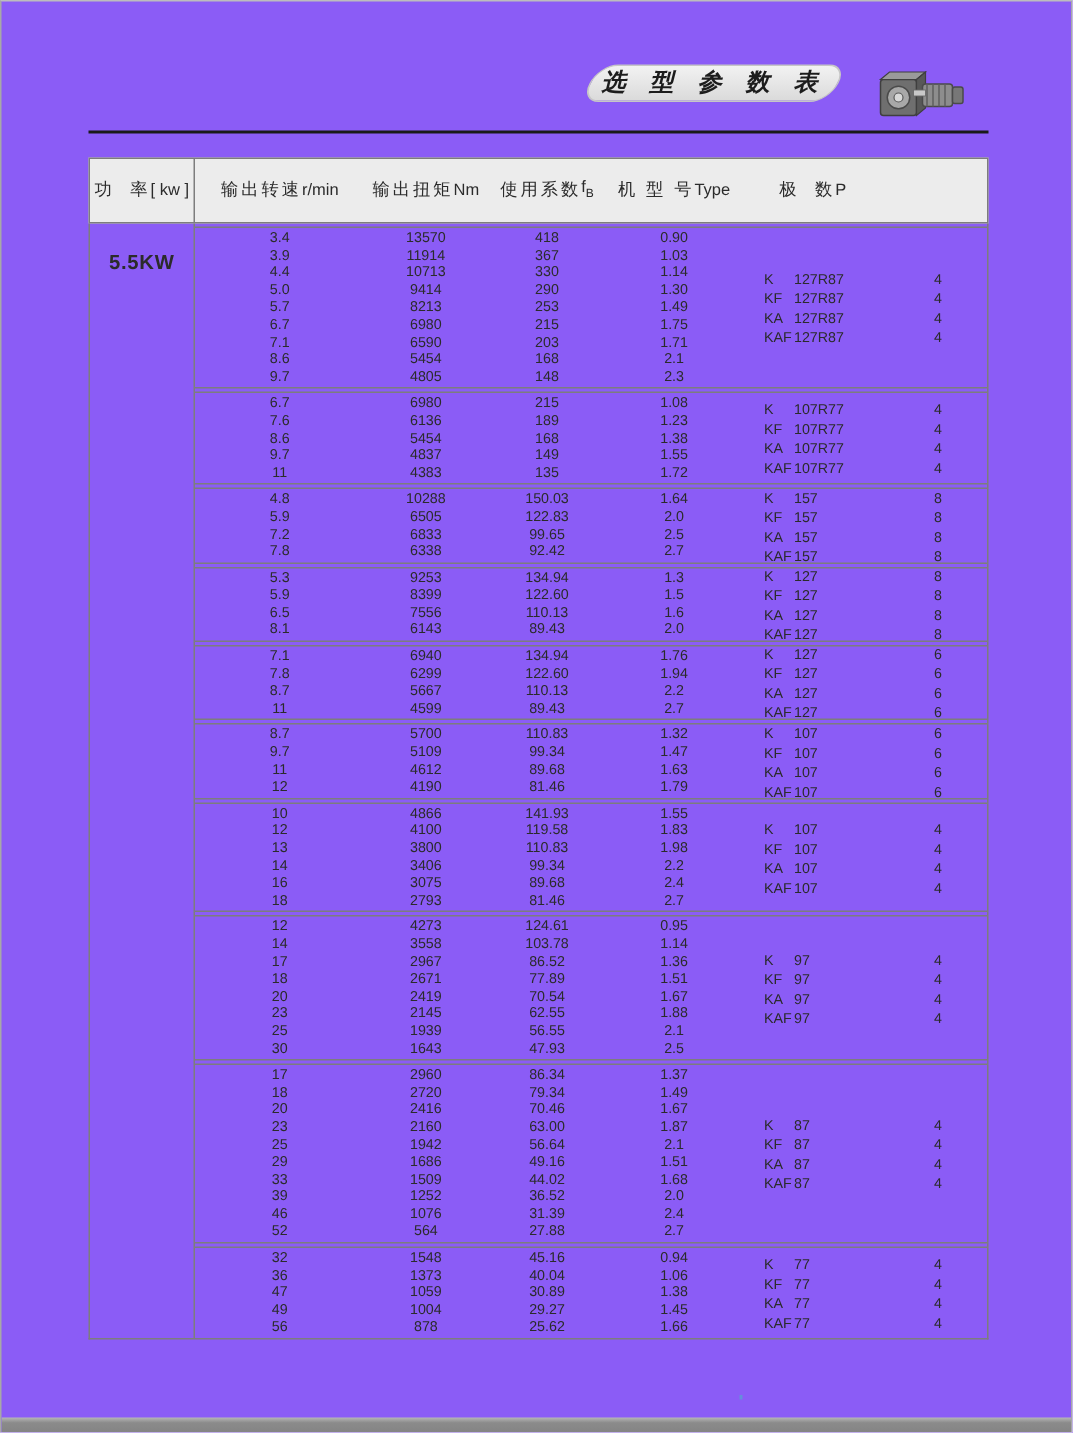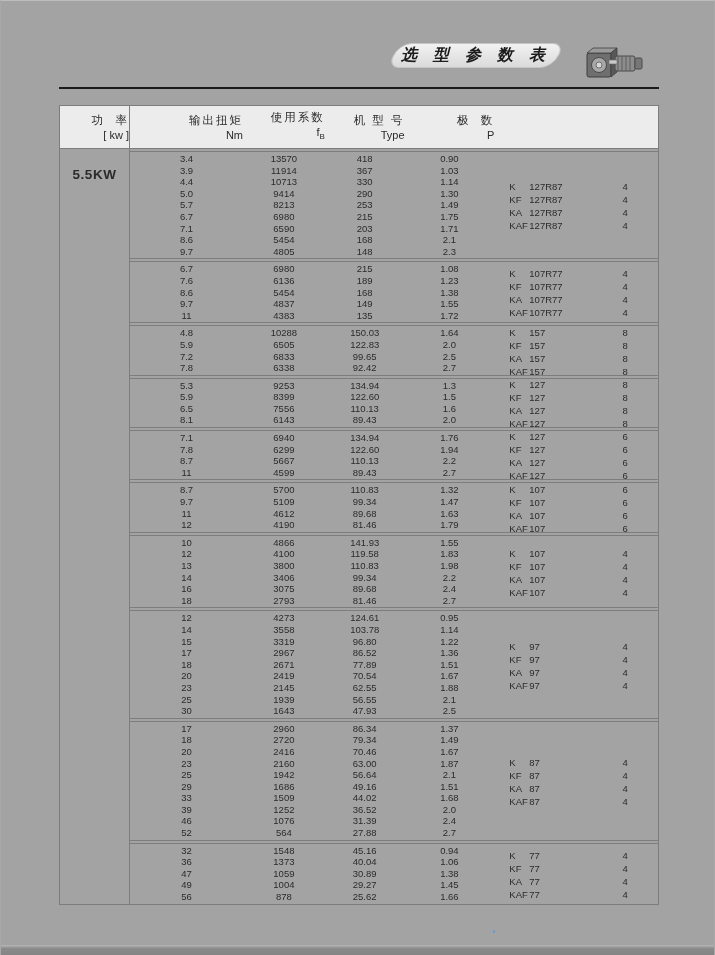--- a/index.html
+++ b/index.html
@@ -1,21 +1,21 @@
 <!DOCTYPE html>
 <html><head>
 <meta charset="utf-8">
 <style>
   * { margin:0; padding:0; box-sizing:border-box; }
   html,body { background:#ffffff; }
   body { font-family:"Liberation Sans","DejaVu Sans",sans-serif; color:#2b2b2b; }
 
   .page {
     position:relative; width:715px; height:955px; margin:0 auto;
-    background:#a3a3a3; overflow:hidden;
+    background:#8b5cf6; overflow:hidden;
     border-left:1px solid #a8a8a8; border-right:1px solid #a8a8a8; border-top:1px solid #bdbdbd;
   }
 
   
   .title-badge {
     position:absolute; left:392px; top:42px; width:166px; height:25px;
     transform:skewX(-28deg);
     background:linear-gradient(180deg,#f2f2f2,#dadada);
     border:1px solid #c6c6c6; border-radius:13px;
   }
@@ -31,21 +31,21 @@
     position:absolute; left:58px; top:86px; width:600px; height:2px; background:#1a1a1a;
   }
 
   
   .sel-table { position:absolute; left:58px; top:104px; width:600px; }
 
   .thead {
     display:flex; height:44px; background:#ececec;
     border:1px solid #7d7d7d;
   }
-  .th { display:flex; flex-direction:column; align-items:flex-end; justify-content:center; }
+  .th { display:flex; align-items:center; justify-content:center; }
   .th-power { width:70px; border-right:1px solid #7d7d7d; }
   .th-rest { flex:1; display:grid; grid-template-columns:21.4% 15.5% 15.1% 17% 18% 13%; }
   .th .l1 { font-size:11.5px; letter-spacing:2px; line-height:15px; white-space:pre; }
   .th .l2 { font-size:11px; line-height:14px; }
   .th sub { font-size:8px; }
 
   .tbody {
     display:flex; border:1px solid #7d7d7d; border-top:none;
   }
   .power-cell {
@@ -105,20 +105,24 @@
   <div class="header-rule"></div>
 
   <div class="sel-table">
 
     <div class="thead">
       <div class="th th-power">
         <span class="l1">功  率</span>
         <span class="l2">[ kw ]</span>
       </div>
       <div class="th-rest">
+        <div class="th">
+          <span class="l1">输出转速</span>
+          <span class="l2">r/min</span>
+        </div>
         <div class="th">
           <span class="l1">输出扭矩</span>
           <span class="l2">Nm</span>
         </div>
         <div class="th">
           <span class="l1">使用系数</span>
           <span class="l2"><span>f</span><sub>B</sub></span>
         </div>
         <div class="th">
           <span class="l1">机 型 号</span>
@@ -497,26 +501,20 @@
               <div class="vcell">124.61</div>
               <div class="vcell">0.95</div>
             </div>
             <div class="vrow">
               <div class="vcell">14</div>
               <div class="vcell">3558</div>
               <div class="vcell">103.78</div>
               <div class="vcell">1.14</div>
             </div>
             <div class="vrow">
-              <div class="vcell">15</div>
-              <div class="vcell">3319</div>
-              <div class="vcell">96.80</div>
-              <div class="vcell">1.22</div>
-            </div>
-            <div class="vrow">
               <div class="vcell">17</div>
               <div class="vcell">2967</div>
               <div class="vcell">86.52</div>
               <div class="vcell">1.36</div>
             </div>
             <div class="vrow">
               <div class="vcell">18</div>
               <div class="vcell">2671</div>
               <div class="vcell">77.89</div>
               <div class="vcell">1.51</div>

